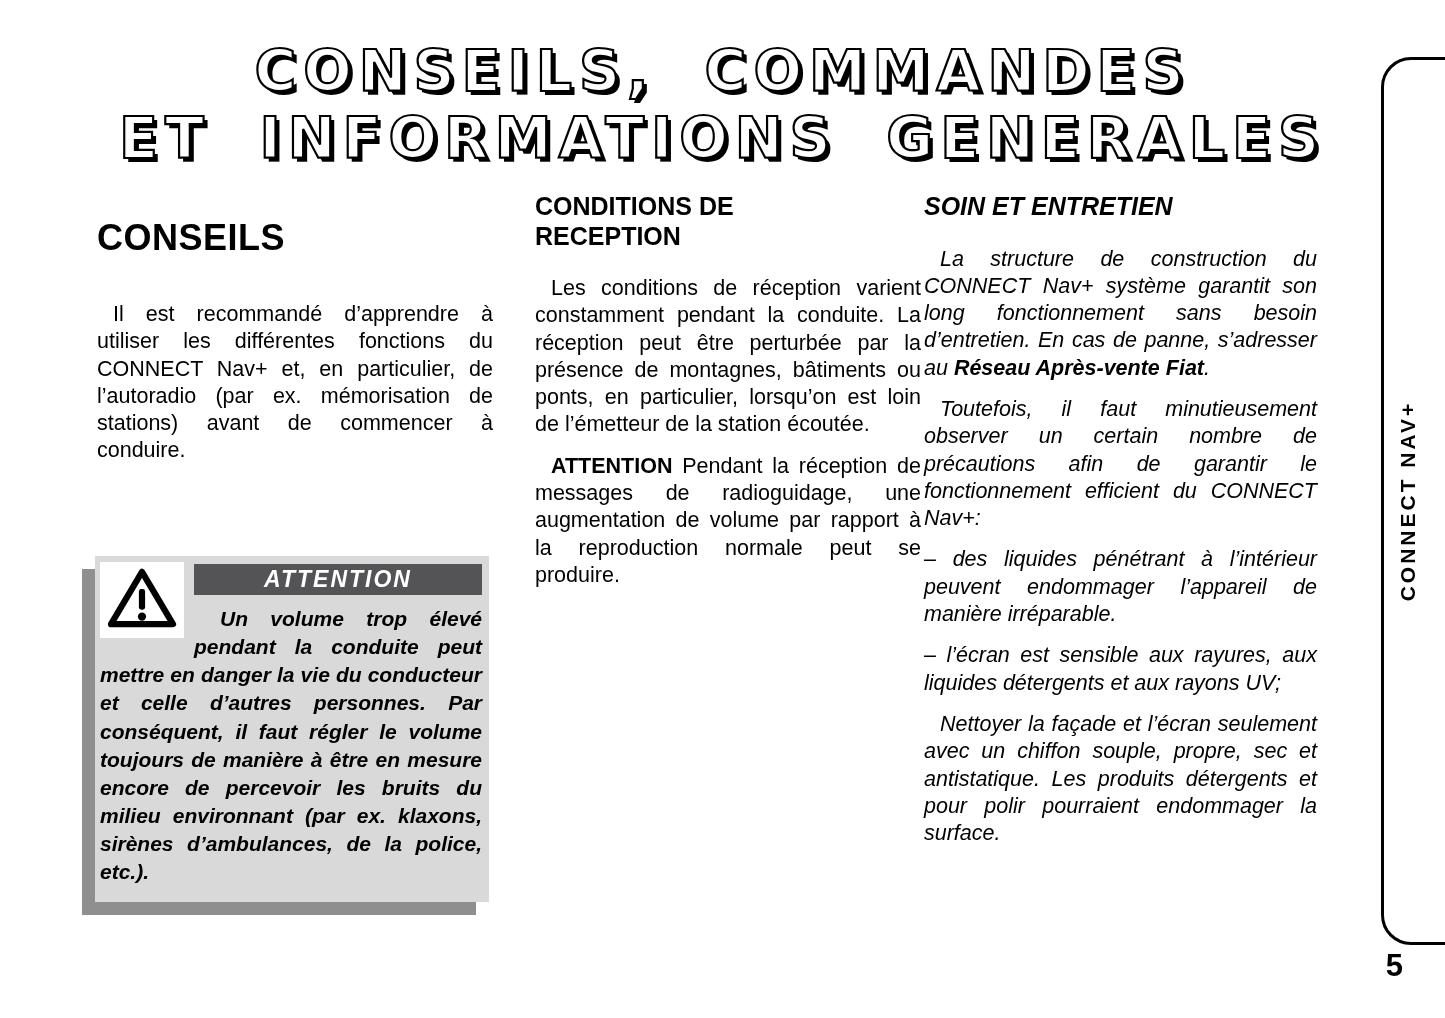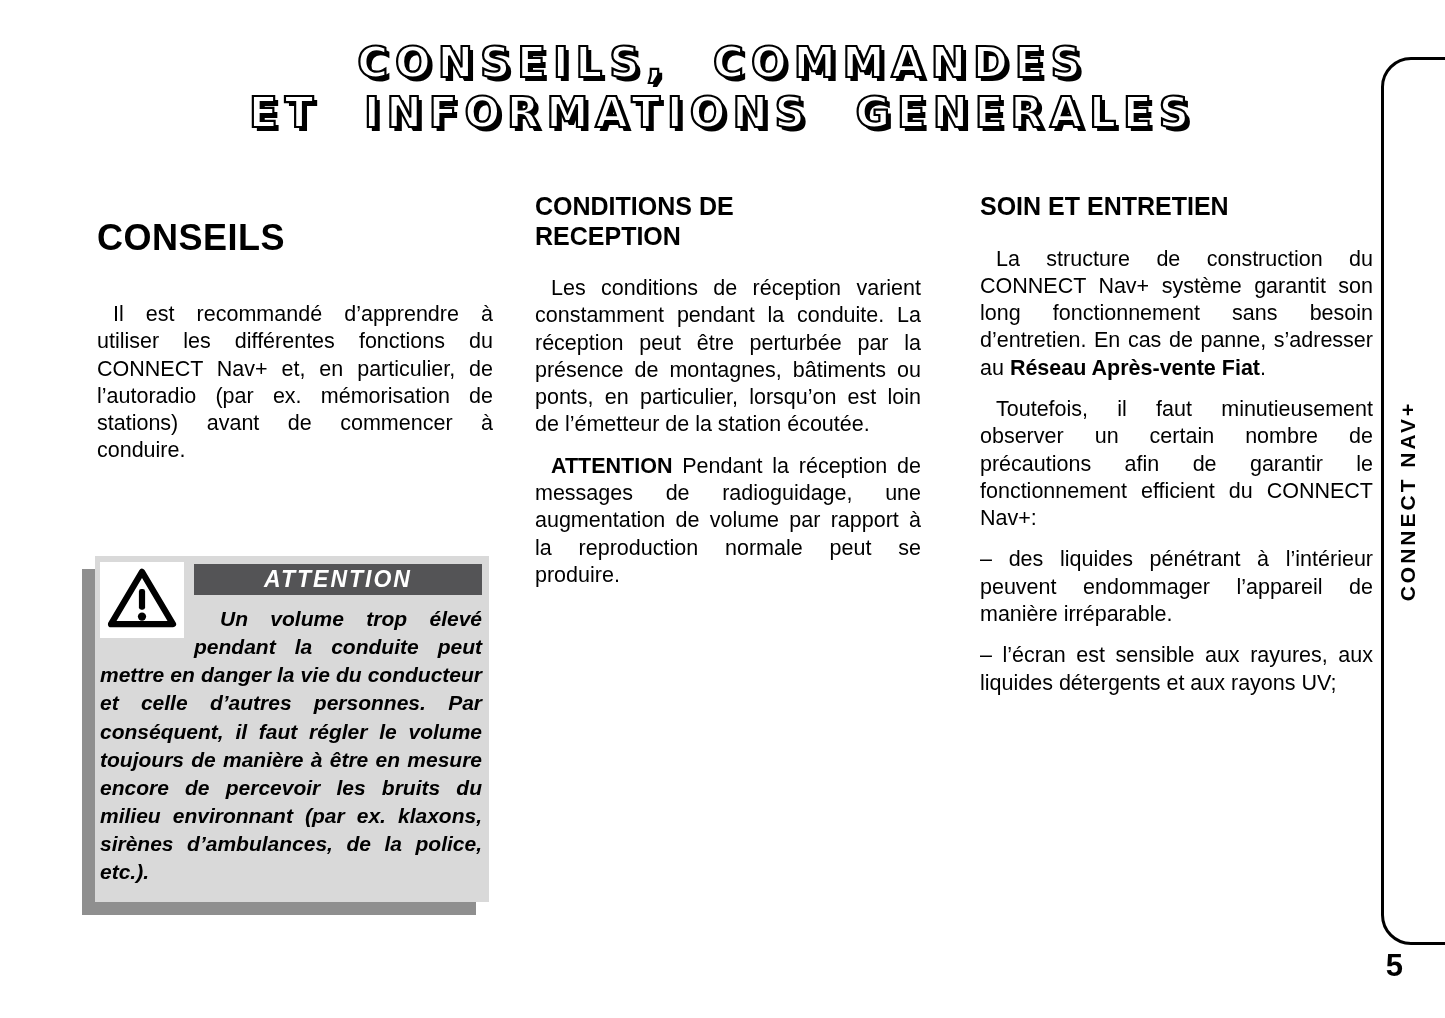--- a/index.html
+++ b/index.html
@@ -17,33 +17,33 @@
   .title-block{
     position:absolute;
     top:38px; left:0;
     width:100%;
     text-align:center;
     font-family:"DejaVu Sans", sans-serif;
     font-weight:bold;
     line-height:1.18;
   }
   .title-line{
-    font-size:42px;
+    font-size:57px;
     letter-spacing:7px;
     word-spacing:22px;
     color:#ffffff;
     -webkit-text-stroke:2.2px #000;
     text-shadow:4px 4px 0 #000;
   }
 
   
   .col{position:absolute; text-align:justify;}
   .col1{left:97px;  top:188px; width:396px;margin-top:29px;}
   .col2{left:535px; top:192px; width:386px;}
-  .col3{left:980px; top:192px; width:393px;}
+  .col3{left:924px; top:192px; width:393px;font-style:italic;}
 
   .h-big{
     font-size:36px; font-weight:bold; letter-spacing:0.5px;
     margin:0 0 42px 0; text-align:left;
   }
   .h-sub{
     font-size:25px; font-weight:bold;
     margin:0 0 24px 0; text-align:left; line-height:1.18;
   }
   .para{
@@ -148,20 +148,21 @@
     <p class="para">Les conditions de réception varient constamment pendant la conduite. La réception peut être perturbée par la présence de montagnes, bâtiments ou ponts, en particulier, lorsqu’on est loin de l’émetteur de la station écoutée.</p>
     <p class="para"><span class="b">ATTENTION</span><span> Pendant la réception de messages de radioguidage, une augmentation de volume par rapport à la reproduction normale peut se produire.</span></p>
   </div>
 
   <div class="col col3">
     <div class="h-sub">SOIN ET ENTRETIEN</div>
     <p class="para"><span>La structure de construction du CONNECT Nav+ système garantit son long fonctionnement sans besoin d’entretien. En cas de panne, s’adresser au </span><span class="b">Réseau Après-vente Fiat</span><span>.</span></p>
     <p class="para">Toutefois, il faut minutieusement observer un certain nombre de précautions afin de garantir le fonctionnement efficient du CONNECT Nav+:</p>
     <p class="para no-indent">– des liquides pénétrant à l’intérieur peuvent endommager l’appareil de manière irréparable.</p>
     <p class="para no-indent">– l’écran est sensible aux rayures, aux liquides détergents et aux rayons UV;</p>
+    <p class="para">Nettoyer la façade et l’écran seulement avec un chiffon souple, propre, sec et antistatique. Les produits détergents et pour polir pourraient endommager la surface.</p>
   </div>
 
   <div class="side-tab">
     <div class="side-tab-label">CONNECT NAV+</div>
   </div>
 
   <div class="page-number">5</div>
 
 </div>
 

